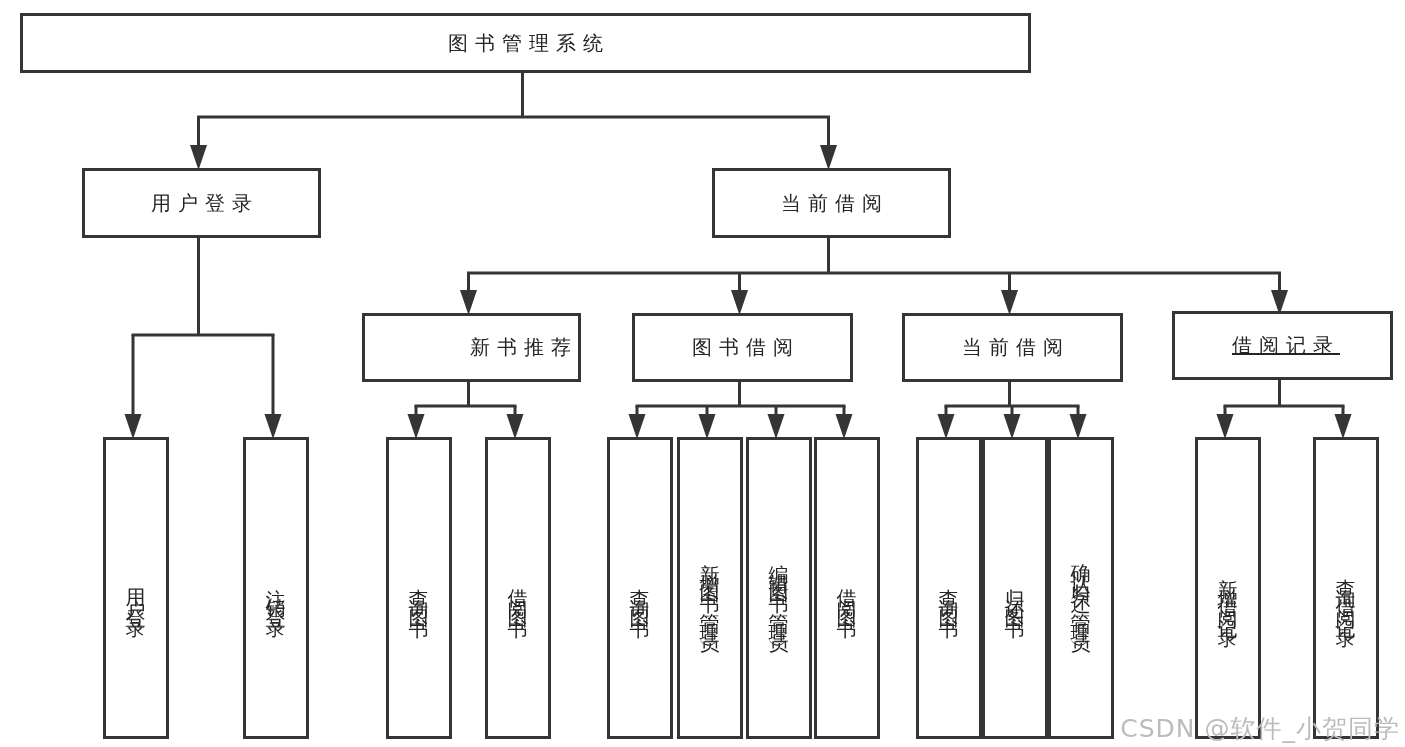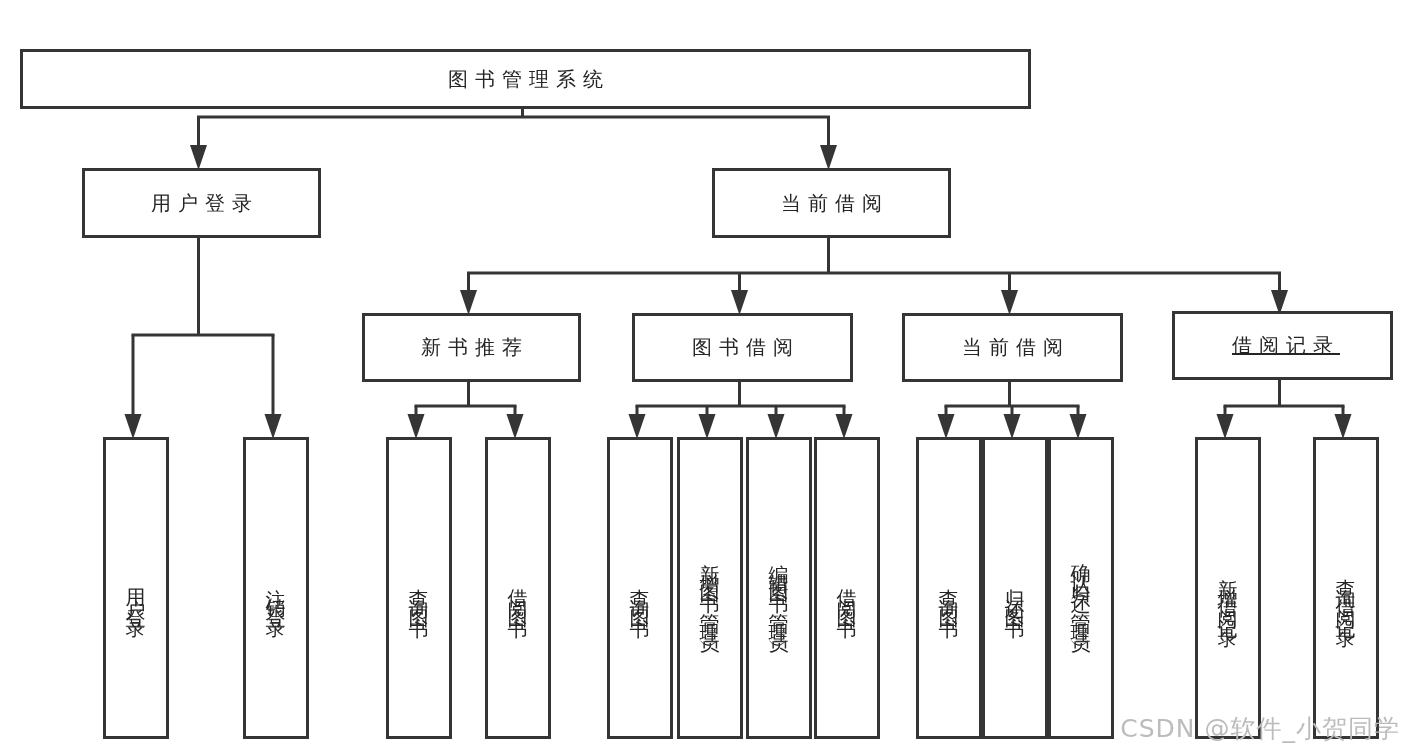--- a/index.html
+++ b/index.html
@@ -99,36 +99,36 @@
       <line x1="1078" y1="406" x2="1078" y2="418" stroke="#353535" stroke-width="3"></line>
       <polygon points="1069.5,414 1086.5,414 1078,439" fill="#353535"></polygon>
       <line x1="1279.5" y1="374" x2="1279.5" y2="406" stroke="#353535" stroke-width="3"></line>
       <line x1="1223.5" y1="406" x2="1344.5" y2="406" stroke="#353535" stroke-width="3"></line>
       <line x1="1225" y1="406" x2="1225" y2="418" stroke="#353535" stroke-width="3"></line>
       <polygon points="1216.5,414 1233.5,414 1225,439" fill="#353535"></polygon>
       <line x1="1343" y1="406" x2="1343" y2="418" stroke="#353535" stroke-width="3"></line>
       <polygon points="1334.5,414 1351.5,414 1343,439" fill="#353535"></polygon>
     </svg>
   <div id="watermark">CSDN @软件_小贺同学</div>
-<div class="node horizontal" style="left: 20px; top: 13px; width: 1005px; height: 54px; margin-top: 36px;">
+<div class="node horizontal" style="left: 20px; top: 13px; width: 1005px; height: 54px;">
       <span class="node-label">图书管理系统</span>
     </div>
     <div class="node horizontal" style="left: 82px; top: 168px; width: 233px; height: 64px;">
       <span class="node-label">用户登录</span>
     </div>
     <div class="node horizontal" style="left: 712px; top: 168px; width: 233px; height: 64px;">
       <span class="node-label">当前借阅</span>
     </div>
     <div class="node vertical" style="left: 103px; top: 437px; width: 60px; height: 296px;">
       <span class="node-label">用户登录</span>
     </div>
     <div class="node vertical" style="left: 243px; top: 437px; width: 60px; height: 296px;">
       <span class="node-label">注销登录</span>
     </div>
-    <div class="node horizontal" style="left: 362px; top: 313px; width: 213px; height: 63px;">
+    <div class="node horizontal" style="left: 362px; top: 313px; width: 213px; height: 63px; justify-content: flex-end;">
       <span class="node-label">新书推荐</span>
     </div>
     <div class="node horizontal" style="left: 632px; top: 313px; width: 215px; height: 63px;">
       <span class="node-label">图书借阅</span>
     </div>
     <div class="node horizontal" style="left: 902px; top: 313px; width: 215px; height: 63px;">
       <span class="node-label">当前借阅</span>
     </div>
     <div class="node horizontal" style="left: 1172px; top: 311px; width: 215px; height: 63px; text-decoration: underline;">
       <span class="node-label">借阅记录</span>

